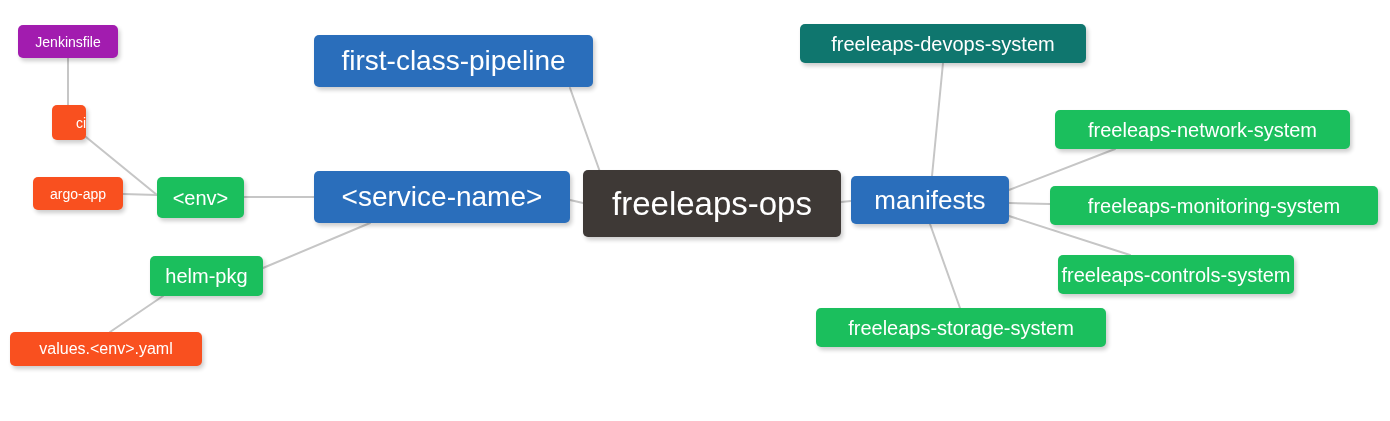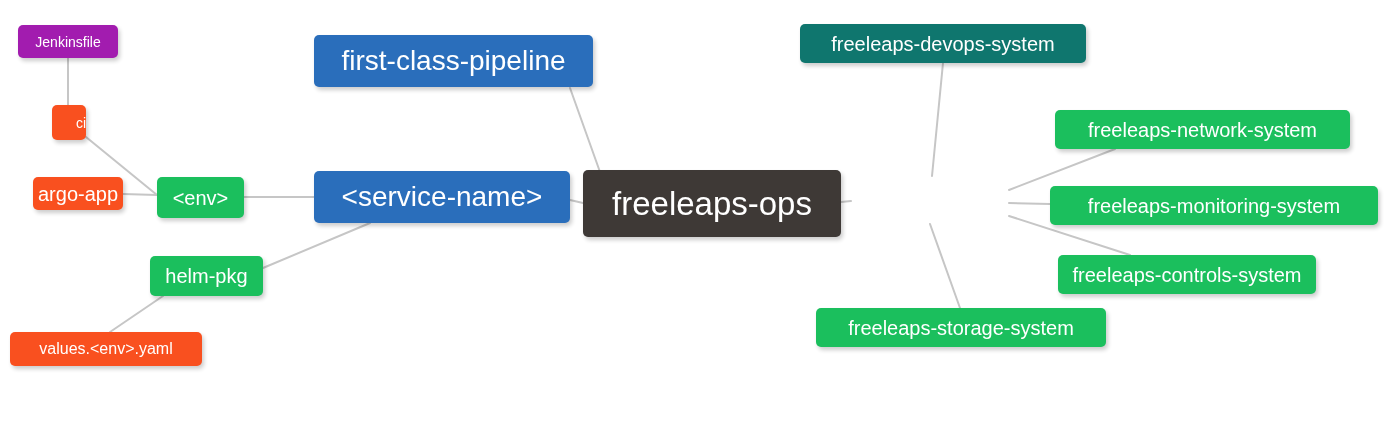--- a/index.html
+++ b/index.html
@@ -72,50 +72,53 @@
       <polyline points="1009,216 1130,255" fill="none" stroke="#c6c6c6" stroke-width="2" stroke-linecap="round"></polyline>
       <polyline points="930,224 960,308" fill="none" stroke="#c6c6c6" stroke-width="2" stroke-linecap="round"></polyline>
     </svg>
   <div id="node-layer">
       <div class="node" style="left: 18px; top: 25px; width: 100px; height: 33px; background: #a21caf; font-size: 14px; color: rgb(255, 255, 255);">
         <span class="node-label">Jenkinsfile</span>
       </div>
       <div class="node" style="left: 52px; top: 105px; width: 34px; height: 35px; background: rgb(249, 80, 31); font-size: 14px; color: rgb(255, 255, 255); justify-content: flex-end;">
         <span class="node-label">ci</span>
       </div>
-      <div class="node" style="left: 33px; top: 177px; width: 90px; height: 33px; background: rgb(249, 80, 31); font-size: 20px; color: rgb(255, 255, 255);">
+      <div class="node" style="left: 33px; top: 177px; width: 90px; height: 33px; background: rgb(249, 80, 31); font-size: 14px; color: rgb(255, 255, 255);">
         <span class="node-label">argo-app</span>
       </div>
       <div class="node" style="left: 157px; top: 177px; width: 87px; height: 41px; background: rgb(27, 191, 93); font-size: 20px; color: rgb(255, 255, 255); justify-content: center;">
         <span class="node-label">&lt;env&gt;</span>
       </div>
       <div class="node" style="left: 314px; top: 171px; width: 256px; height: 52px; background: rgb(42, 110, 187); font-size: 28px; color: rgb(255, 255, 255);">
         <span class="node-label">&lt;service-name&gt;</span>
       </div>
       <div class="node" style="left: 314px; top: 35px; width: 279px; height: 52px; background: rgb(42, 110, 187); font-size: 28px; color: rgb(255, 255, 255);">
         <span class="node-label">first-class-pipeline</span>
       </div>
       <div class="node" style="left: 150px; top: 256px; width: 113px; height: 40px; background: rgb(27, 191, 93); font-size: 20px; color: rgb(255, 255, 255);">
         <span class="node-label">helm-pkg</span>
       </div>
       <div class="node" style="left: 10px; top: 332px; width: 192px; height: 34px; background: rgb(249, 80, 31); font-size: 16px; color: rgb(255, 255, 255);">
         <span class="node-label">values.&lt;env&gt;.yaml</span>
       </div>
       <div class="node" style="left: 583px; top: 170px; width: 258px; height: 67px; background: rgb(62, 57, 54); font-size: 33px; color: rgb(255, 255, 255);">
         <span class="node-label">freeleaps-ops</span>
       </div>
+      <div class="node" style="left: 851px; top: 176px; width: 158px; height: 48px; background: rgb(42, 110, 187); font-size: 26px; color: rgb(255, 255, 255);">
+        <span class="node-label">manifests</span>
+      </div>
       <div class="node" style="left: 800px; top: 24px; width: 286px; height: 39px; background: #0f766e; font-size: 20px; color: rgb(255, 255, 255);">
         <span class="node-label">freeleaps-devops-system</span>
       </div>
       <div class="node" style="left: 1055px; top: 110px; width: 295px; height: 39px; background: rgb(27, 191, 93); font-size: 20px; color: rgb(255, 255, 255);">
         <span class="node-label">freeleaps-network-system</span>
       </div>
       <div class="node" style="left: 1050px; top: 186px; width: 328px; height: 39px; background: rgb(27, 191, 93); font-size: 20px; color: rgb(255, 255, 255);">
         <span class="node-label">freeleaps-monitoring-system</span>
       </div>
-      <div class="node" style="left: 1058px; top: 255px; width: 258px; height: 39px; background: rgb(27, 191, 93); font-size: 20px; color: rgb(255, 255, 255);">
+      <div class="node" style="left: 1058px; top: 255px; width: 236px; height: 39px; background: rgb(27, 191, 93); font-size: 20px; color: rgb(255, 255, 255);">
         <span class="node-label">freeleaps-controls-system</span>
       </div>
       <div class="node" style="left: 816px; top: 308px; width: 290px; height: 39px; background: rgb(27, 191, 93); font-size: 20px; color: rgb(255, 255, 255);">
         <span class="node-label">freeleaps-storage-system</span>
       </div>
     </div>
 </div>
 
 </body></html>

